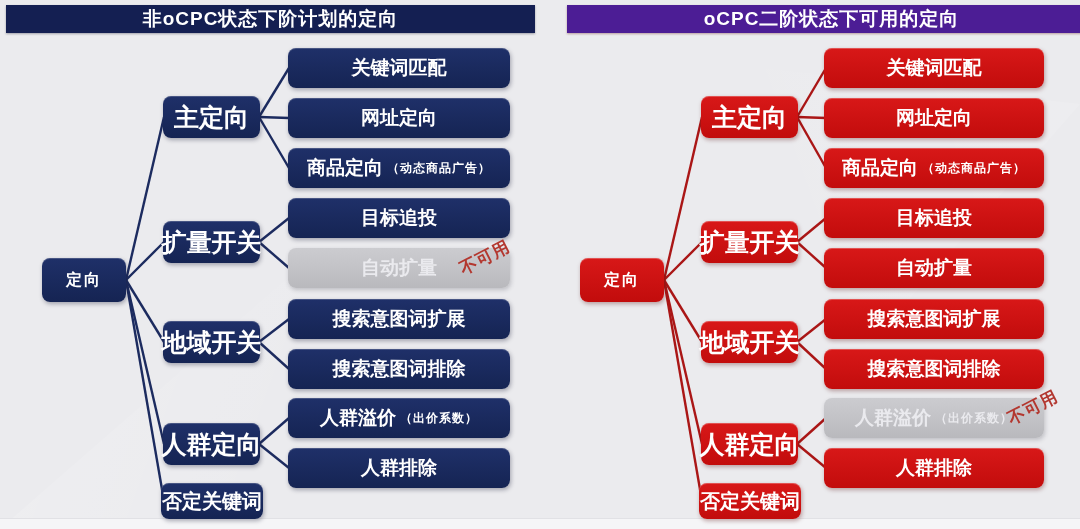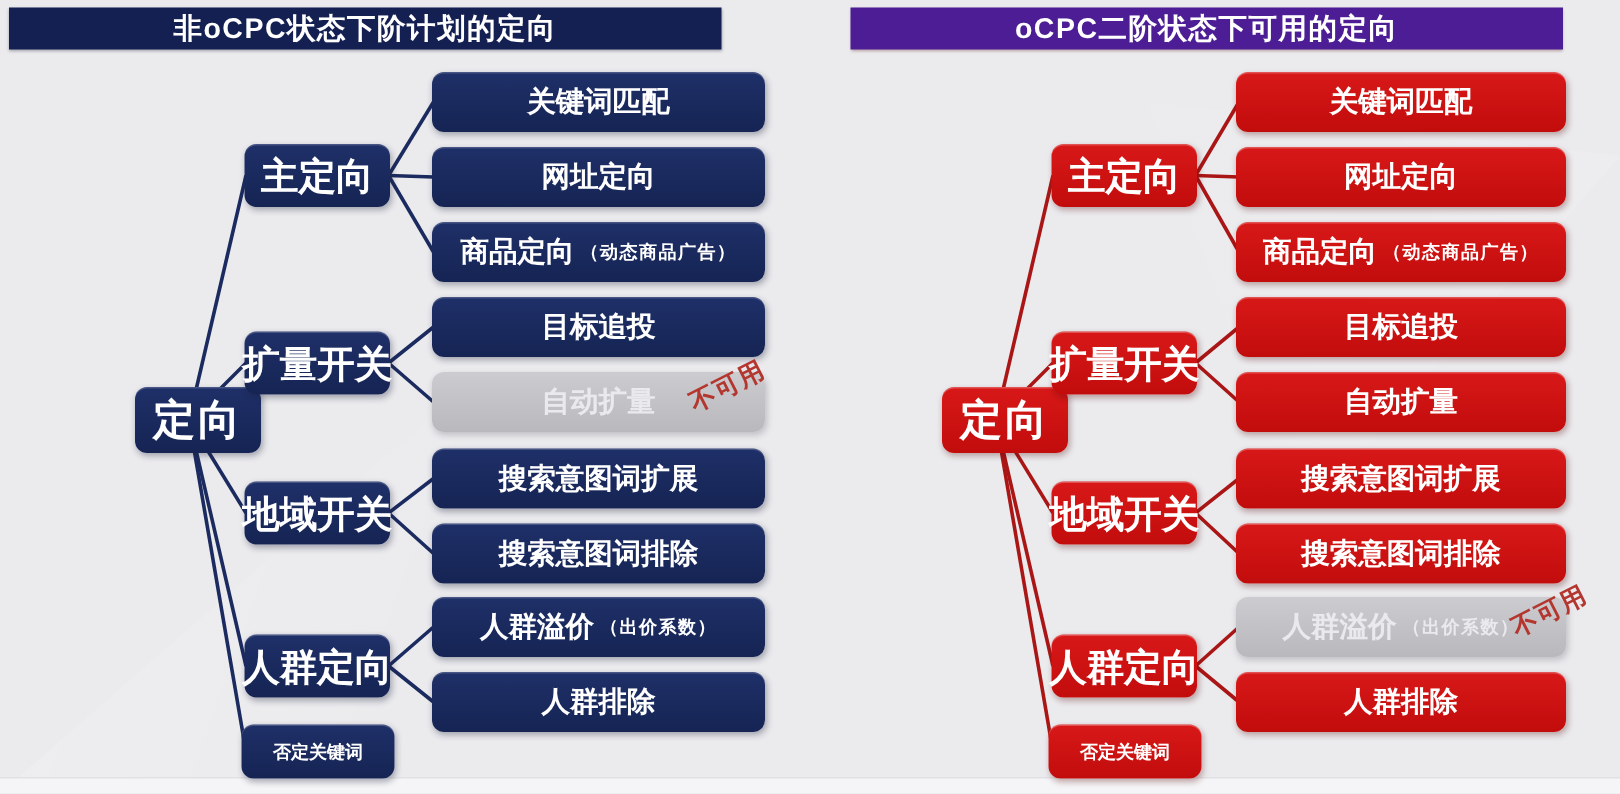--- a/index.html
+++ b/index.html
@@ -12,37 +12,37 @@
   .bg-shape{position:absolute;z-index:0;pointer-events:none;}
   .bg-shape.s1{left:0;top:260px;width:560px;height:269px;
     background:linear-gradient(110deg,rgba(255,255,255,.55),rgba(255,255,255,0) 55%);
     clip-path:polygon(0 100%,55% 0,100% 100%);opacity:.35;}
   .bg-shape.s2{left:520px;top:40px;width:560px;height:320px;
     background:linear-gradient(250deg,rgba(255,255,255,.5),rgba(255,255,255,0) 60%);
     clip-path:polygon(0 0,100% 20%,60% 100%);opacity:.25;}
   .bottom-band{position:absolute;left:0;bottom:0;width:100%;height:10px;
     background:#f5f5f7;border-top:1px solid #e1e1e5;z-index:0;}
 
-  .header{position:absolute;top:5px;width:475px;height:28px;z-index:2;
+  .header{position:absolute;top:5px;width:529px;height:28px;z-index:2;
     display:flex;align-items:center;justify-content:center;
     color:#fff;font-weight:bold;font-size:19px;letter-spacing:1px;}
   .header.blue-h{left:6px;background:#141f52;box-shadow:0 1px 2px rgba(20,20,40,.35);}
   .header.red-h{left:567px;background:#4c1d95;box-shadow:0 1px 2px rgba(90,10,10,.35);}
 
   .n{position:absolute;display:flex;align-items:center;justify-content:center;
     color:#fff;font-weight:bold;z-index:2;border-radius:8px;white-space:nowrap;text-align:right;}
   .blue{background:linear-gradient(180deg,#1f3069 0%,#152453 100%);
     box-shadow:1px 2px 4px rgba(25,30,55,.35), inset 0 1px 0 rgba(255,255,255,.18);}
   .red{background:linear-gradient(180deg,#d81818 0%,#c20c0c 100%);
     box-shadow:1px 2px 4px rgba(90,15,15,.35), inset 0 1px 0 rgba(255,255,255,.25);}
   .grayn{background:linear-gradient(180deg,#ccccd0 0%,#b9b9bd 100%);
     color:#eaeaee;box-shadow:1px 2px 4px rgba(60,60,70,.25);}
-  .root{font-size:28px;letter-spacing:2px;margin-left:48px;}
+  .root{font-size:16px;letter-spacing:2px;}
   .branch{font-size:25px;}
-  .branch.small{font-size:12px;}
+  .branch.small{font-size:20px;}
   .leaf{font-size:19px;}
   .suffix{font-size:12px;font-weight:bold;margin-left:4px;letter-spacing:1px;}
 
   .note{position:absolute;z-index:3;font-weight:bold;font-size:17px;
     color:#b3372f;transform:rotate(-27deg);letter-spacing:1px;}
 
   svg.connectors{position:absolute;left:0;top:0;z-index:1;pointer-events:none;}
 </style>
 </head>
 <body>

